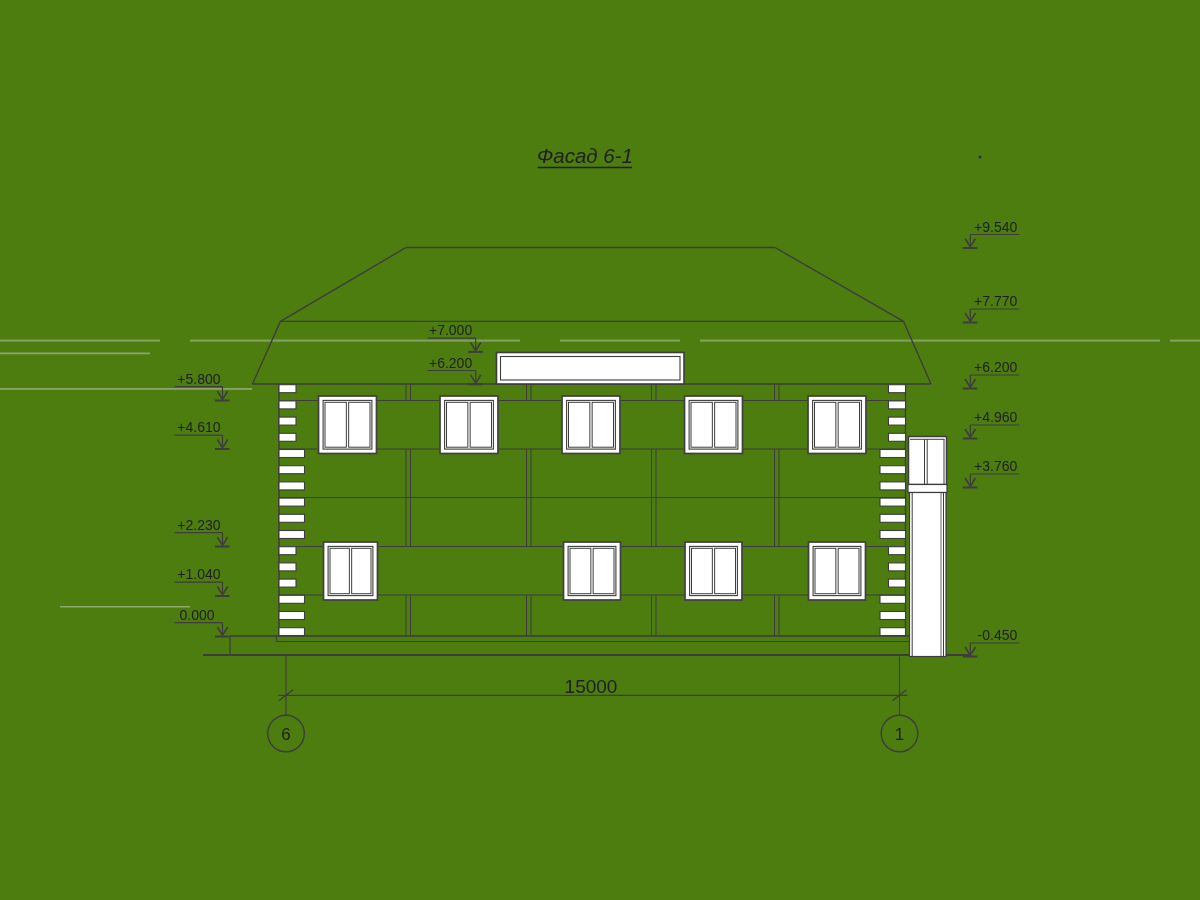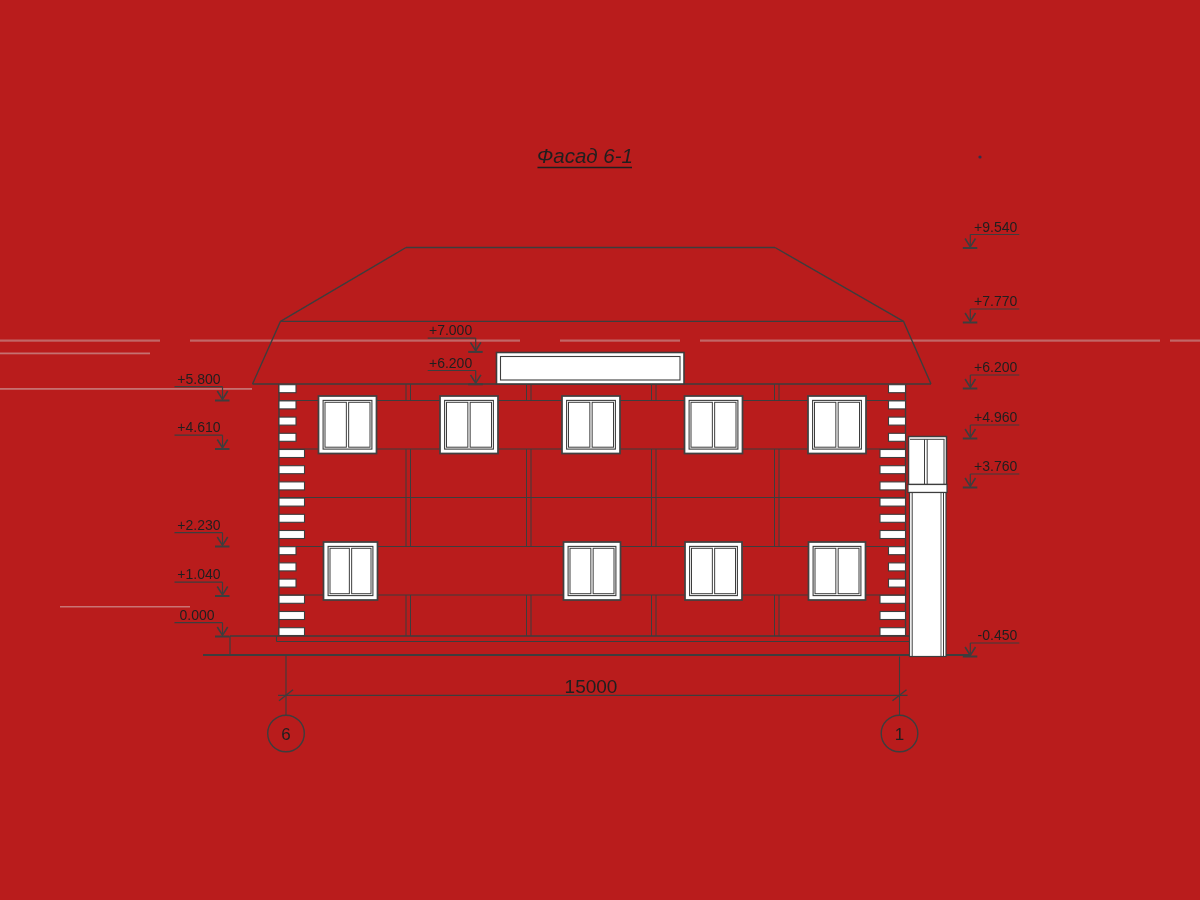--- a/index.html
+++ b/index.html
@@ -1,16 +1,16 @@
 <!DOCTYPE html>
 <html><head>
 <meta charset="utf-8">
 <style>
 html,body{margin:0;padding:0;background:#ffffff;}
-#page{position:relative;width:1200px;height:900px;background:#b91c1c;overflow:hidden;}
+#page{position:relative;width:1200px;height:900px;background:#4d7c0f;overflow:hidden;}
 svg{position:absolute;top:0;left:0;}
 </style>
 </head>
 <body>
 <div id="page">
 <svg width="1200" height="900" viewBox="0 0 1200 900">
 <rect x="0" y="339.5" width="160" height="2.2" fill="#cfcfcf" opacity="0.42"></rect>
 <rect x="190" y="339.5" width="330" height="2.2" fill="#cfcfcf" opacity="0.42"></rect>
 <rect x="560" y="339.5" width="120" height="2.2" fill="#cfcfcf" opacity="0.42"></rect>
 <rect x="700" y="339.5" width="460" height="2.2" fill="#cfcfcf" opacity="0.42"></rect>

